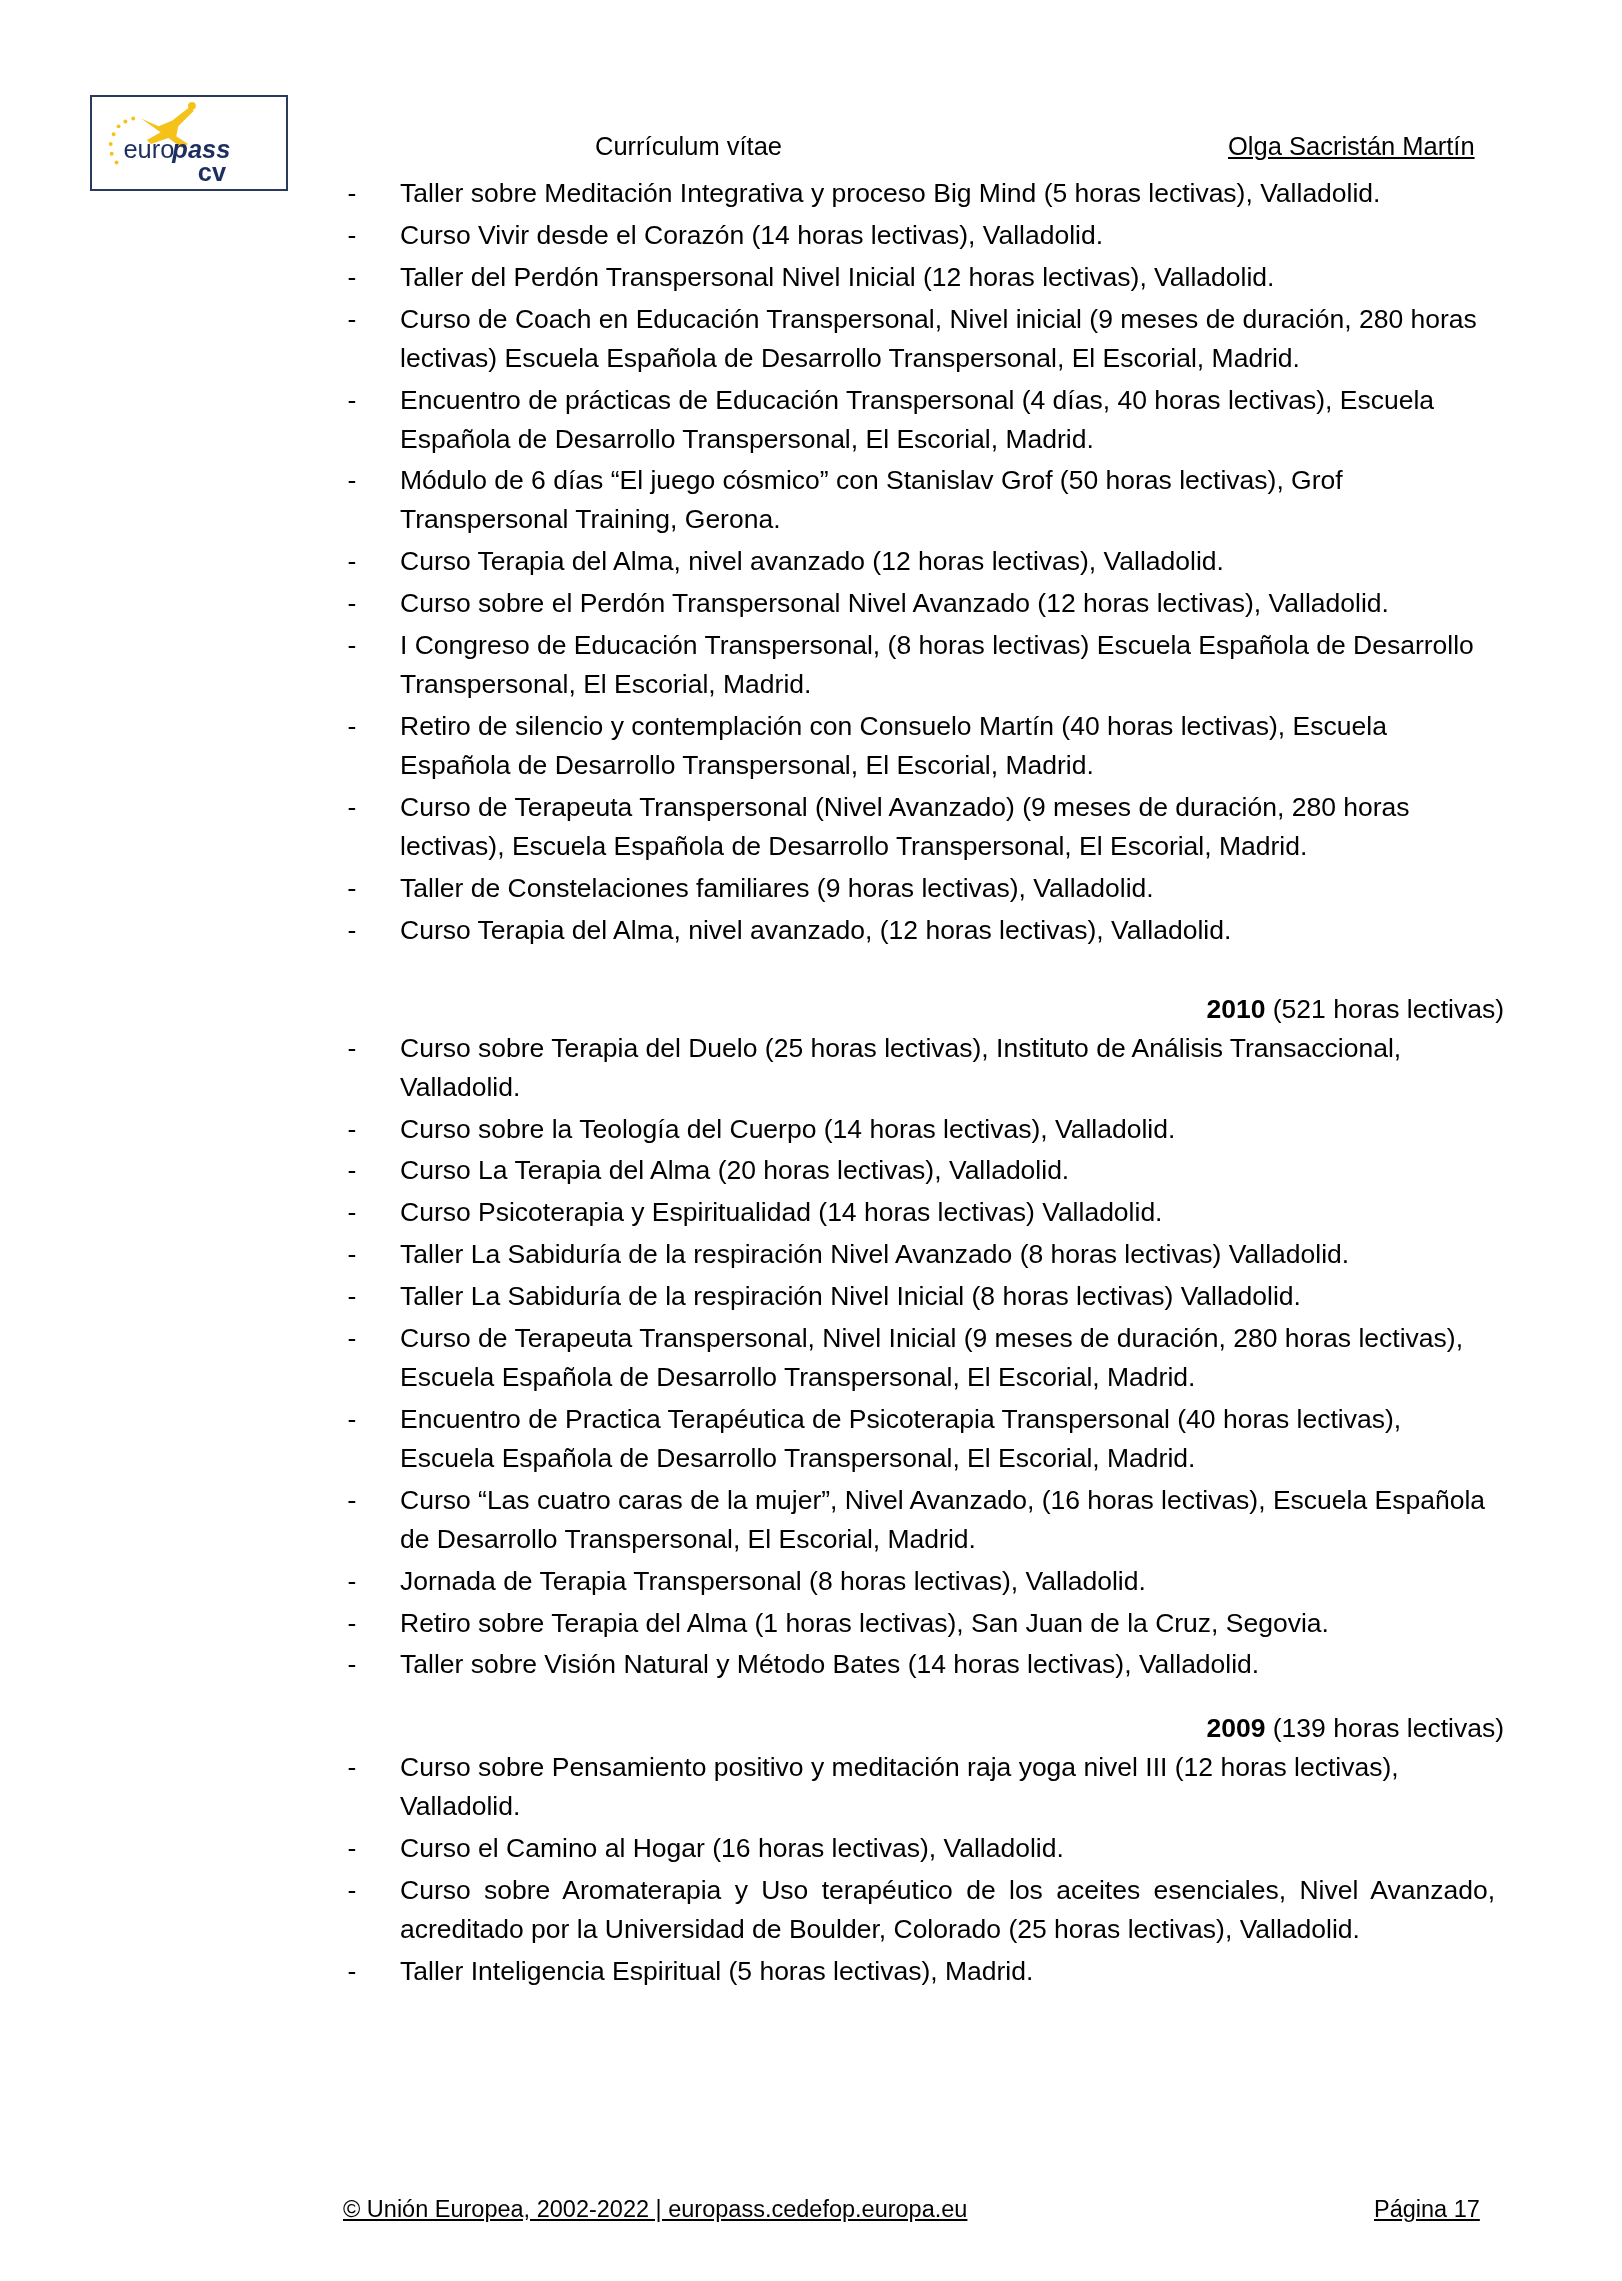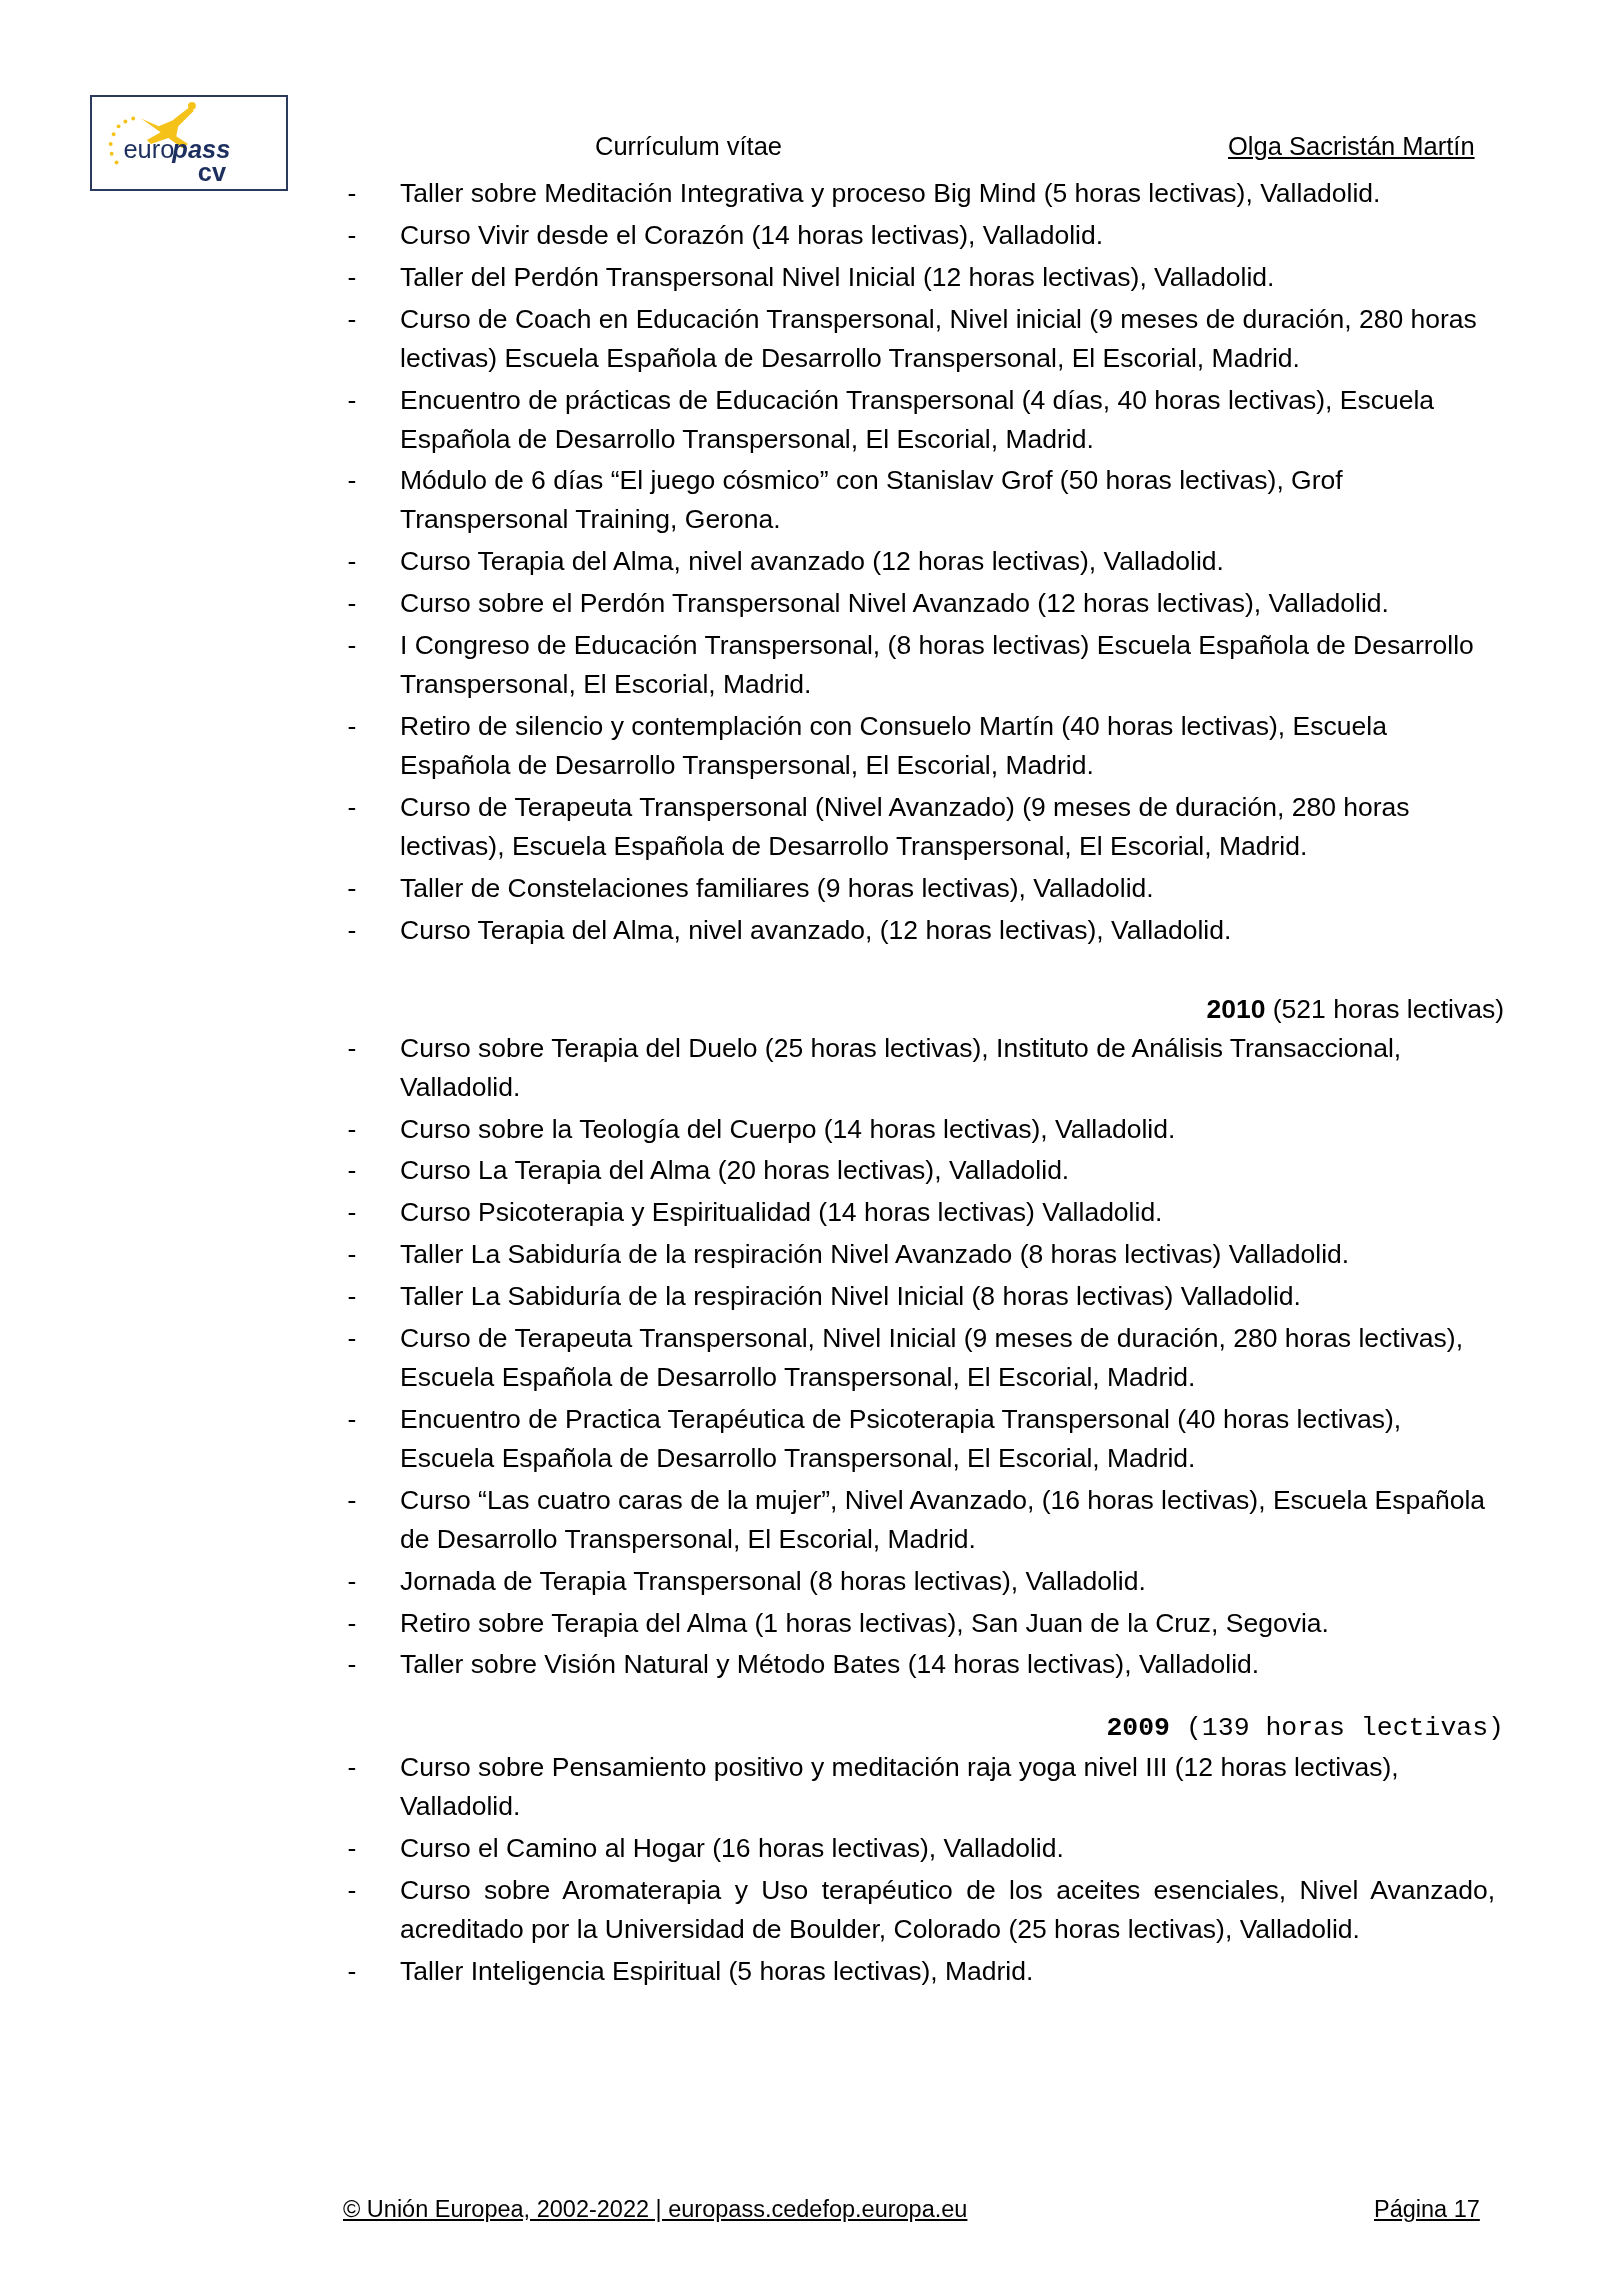--- a/index.html
+++ b/index.html
@@ -13,21 +13,21 @@
   .hdr-name { left:1228px;text-decoration:underline; }
   .content { position:absolute; left:328px; top:174px; width:1176px; }
   ul.items { list-style:none; margin:0; padding:0; }
   ul.items li { position:relative; padding-left:72px; font-size:26.5px; line-height:39px;
                 margin-bottom:2.9px; width:1095px; }
   ul.items li .dash { position:absolute; left:19.6px; top:0; }
   ul.items li.justify { text-align:justify; }
   .section-head { font-size:26.5px; line-height:39px; margin:0;text-align:right; }
   .section-head b { font-weight:bold; }
   .gap-2010 { margin-top:40px; }
-  .gap-2009 { margin-top:24.5px;font-family:Liberation Mono, monospace; }
+  .gap-2009 { margin-top:24.5px; }
   .gap-2009-items { margin-top:32px; }
   .footer { position:absolute; top:2194px; font-size:23.5px; line-height:31px;text-decoration:underline; }
   .footer-left { left:343px; }
   .footer-right { left:1374px;text-align:right; }
 </style>
 </head>
 <body>
 
 <div class="logo">
   <svg width="194" height="92" viewBox="0 0 198 94">

